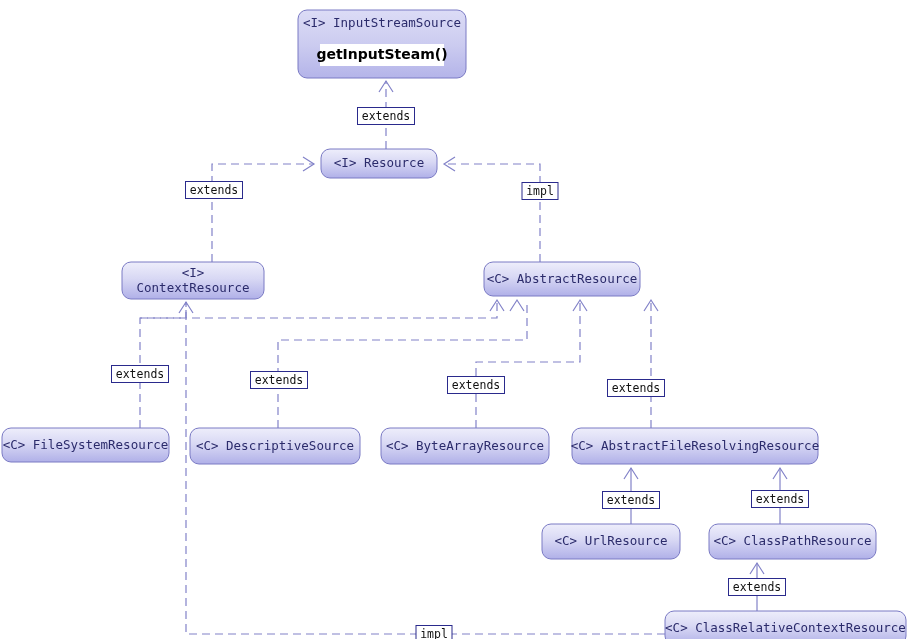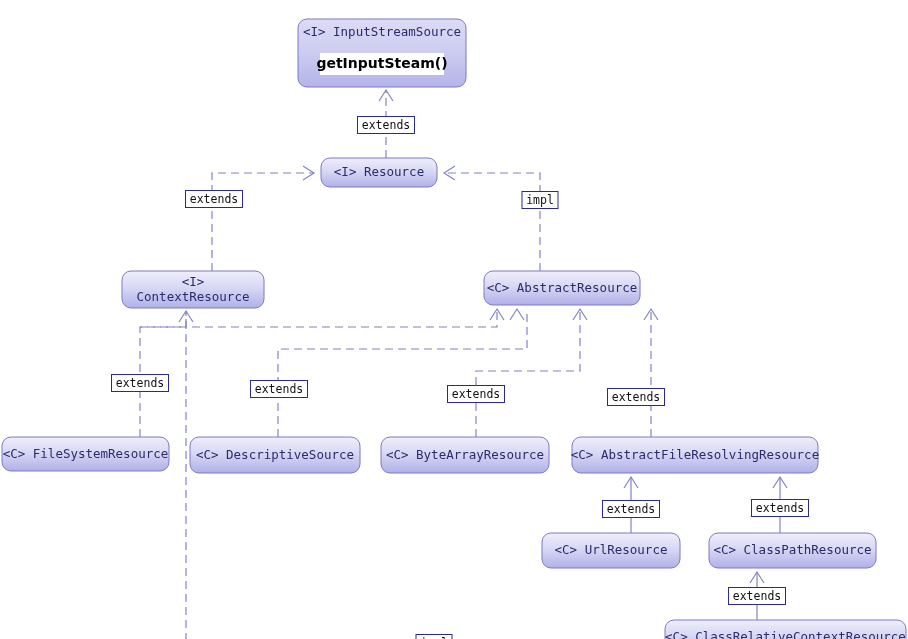--- a/index.html
+++ b/index.html
@@ -11,21 +11,21 @@
   body {
     width: 908px;
     height: 639px;
     position: relative;
     overflow: hidden;
     font-family: "DejaVu Sans Mono", "Liberation Mono", monospace;
   }
   #diagram-root {
     position: absolute;
     left: 0;
-    top: 17px;
+    top: 8px;
     width: 908px;
     height: 618px;
   }
   svg#uml-canvas {
     display: block;
     width: 908px;
     height: 639px;
   }
   .node-shape {
     stroke: #7a7ac4;

